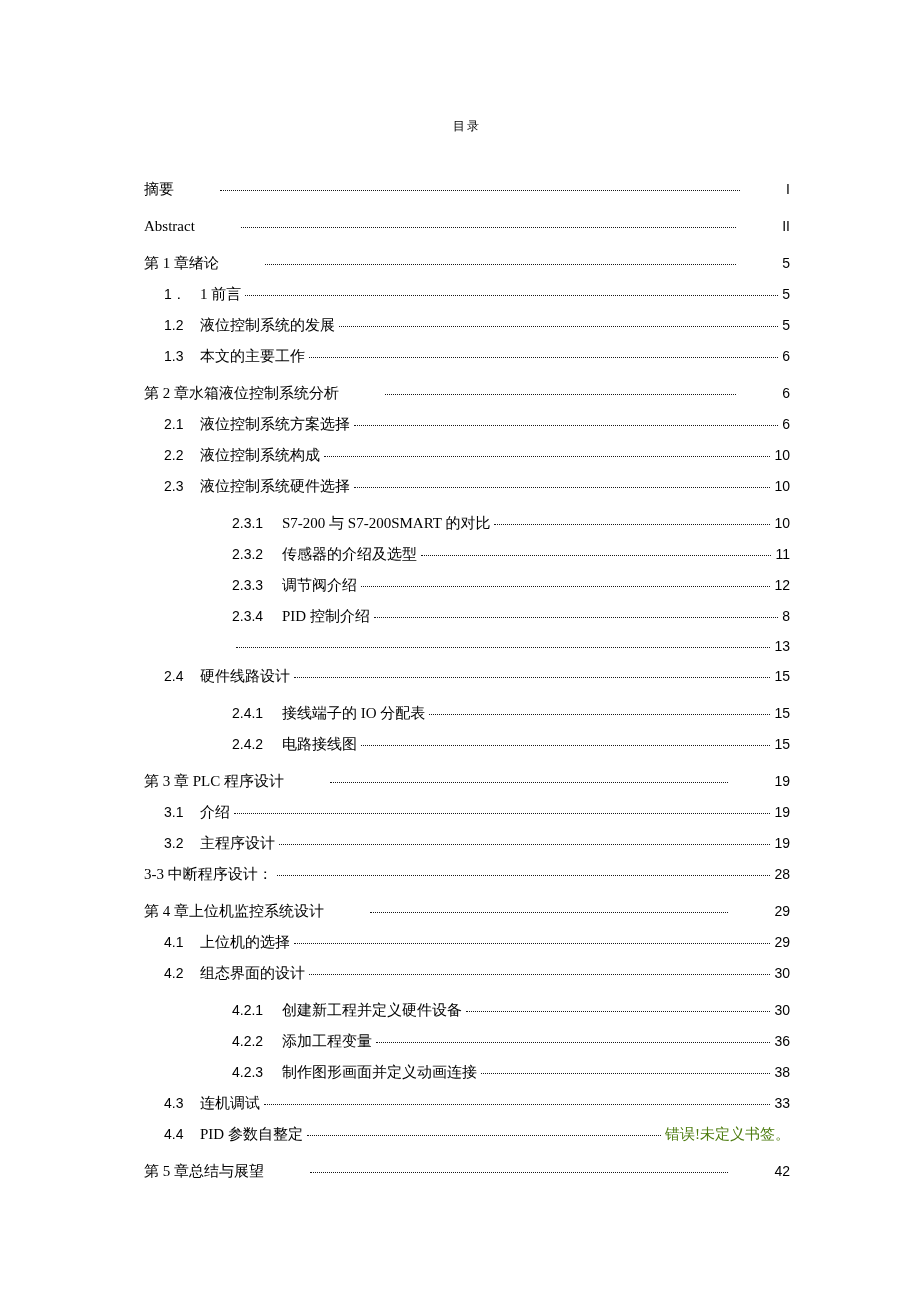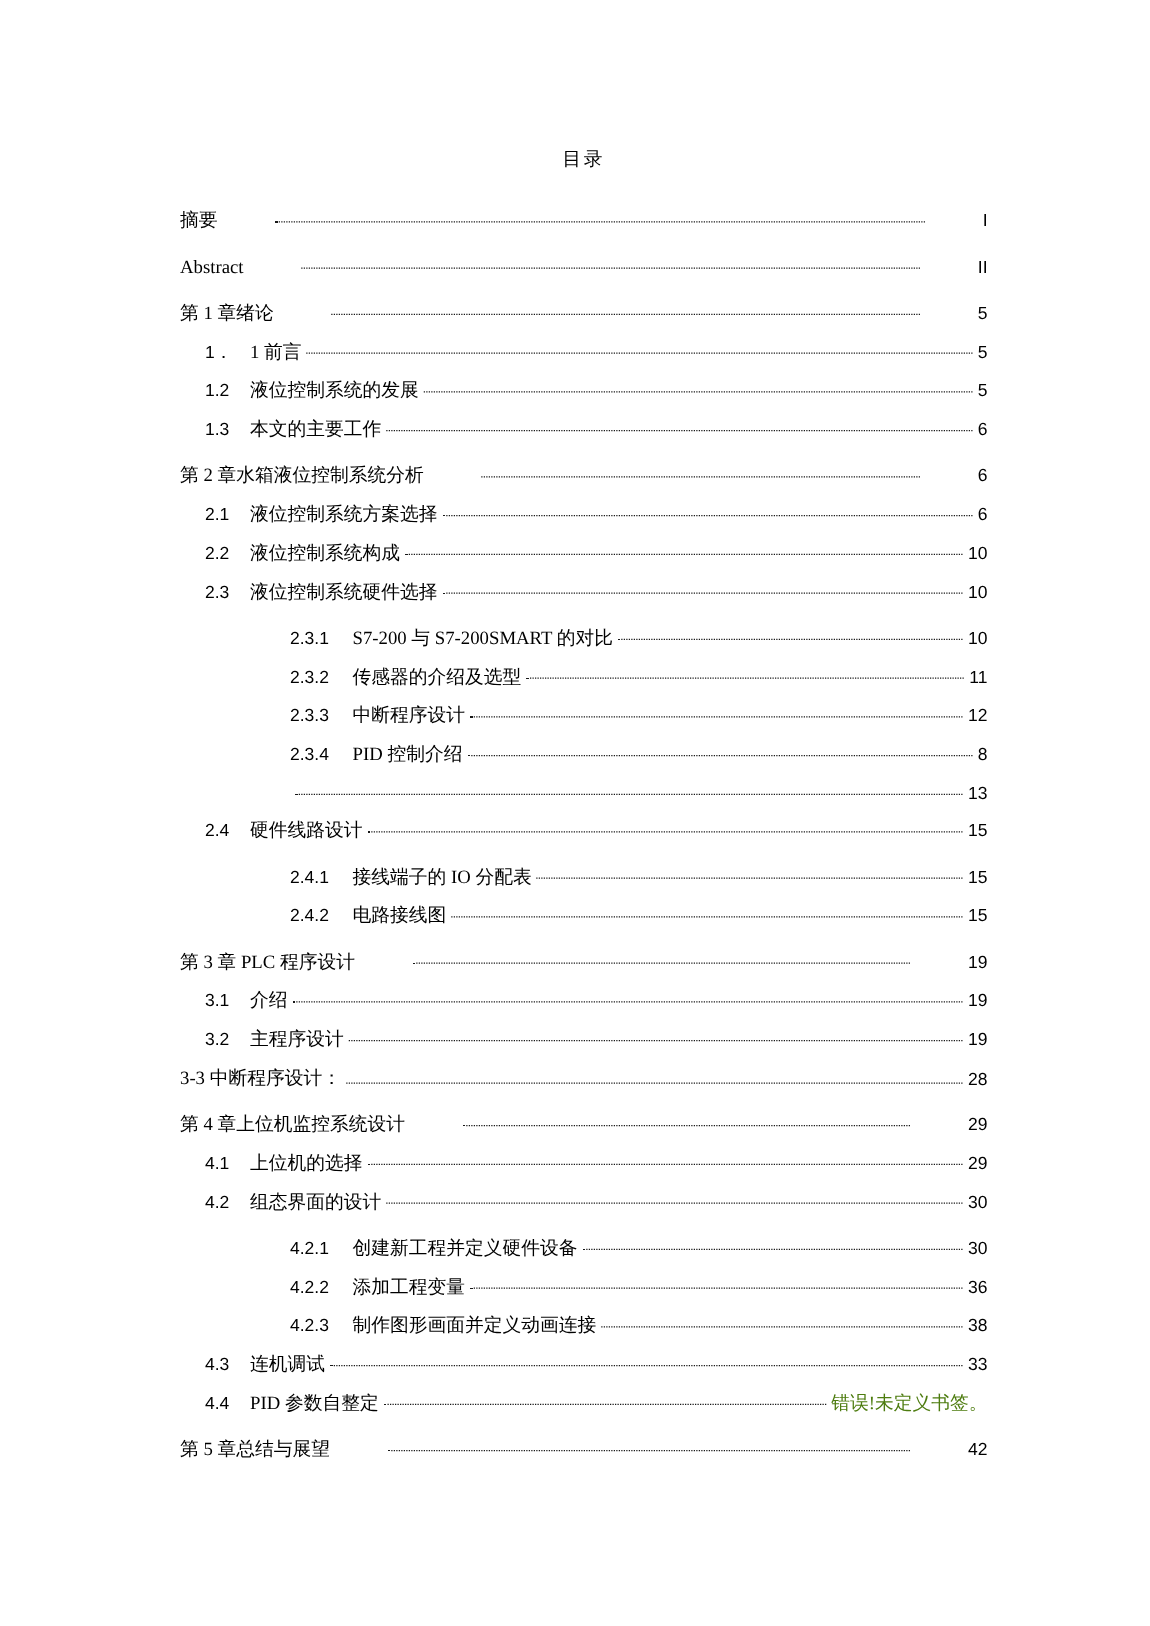--- a/index.html
+++ b/index.html
@@ -8,22 +8,22 @@
       background: #ffffff;
       width: 920px;
       height: 1301px;
       padding: 118px 130px 60px 144px;
       color: #000;
       font-size: 15px;
       line-height: 1.4;
     }
     .title {
       text-align: center;
-      font-size: 15px;
-      margin-bottom: 28px;
+      font-size: 12px;
+      margin-bottom: 44px;
       letter-spacing: 2px;
     }
     .toc-entry {
       display: flex;
       align-items: baseline;
       margin-bottom: 10px;
     }
     .toc-entry.level-0 { padding-left: 0; gap: 42px; }
     .toc-entry.level-1 { padding-left: 20px; margin-top: 2px; }
     .toc-entry.level-2 { padding-left: 88px; margin-top: 3px; }
@@ -124,21 +124,21 @@
       <span class="label"><span class="num">2.3.1</span><span class="text">S7-200 与 S7-200SMART 的对比</span></span>
       <span class="dots"></span>
       <span class="page">10</span>
     </div>
     <div class="toc-entry level-2">
       <span class="label"><span class="num">2.3.2</span><span class="text">传感器的介绍及选型</span></span>
       <span class="dots"></span>
       <span class="page">11</span>
     </div>
     <div class="toc-entry level-2">
-      <span class="label"><span class="num">2.3.3</span><span class="text">中断程序设计</span></span>
+      <span class="label"><span class="num">2.3.3</span><span class="text">调节阀介绍</span></span>
       <span class="dots"></span>
       <span class="page">12</span>
     </div>
     <div class="toc-entry level-2">
       <span class="label"><span class="num">2.3.4</span><span class="text">PID 控制介绍</span></span>
       <span class="dots"></span>
       <span class="page">8</span>
     </div>
     <div class="toc-entry level-2">
       <span class="dots"></span>
@@ -167,21 +167,21 @@
     <div class="toc-entry level-1">
       <span class="label"><span class="num">3.1</span><span class="text">介绍</span></span>
       <span class="dots"></span>
       <span class="page">19</span>
     </div>
     <div class="toc-entry level-1">
       <span class="label"><span class="num">3.2</span><span class="text">主程序设计</span></span>
       <span class="dots"></span>
       <span class="page">19</span>
     </div>
-    <div class="toc-entry level-1" style="padding-left: 0px; align-items: flex-end;">
+    <div class="toc-entry level-1" style="padding-left: 0px;">
       <span class="label"><span class="text">3-3 中断程序设计：</span></span>
       <span class="dots"></span>
       <span class="page">28</span>
     </div>
     <div class="toc-entry level-0 spacer-top">
       <span class="label"><span class="text">第 4 章上位机监控系统设计</span></span>
       <span class="dots"></span>
       <span class="page">29</span>
     </div>
     <div class="toc-entry level-1">

